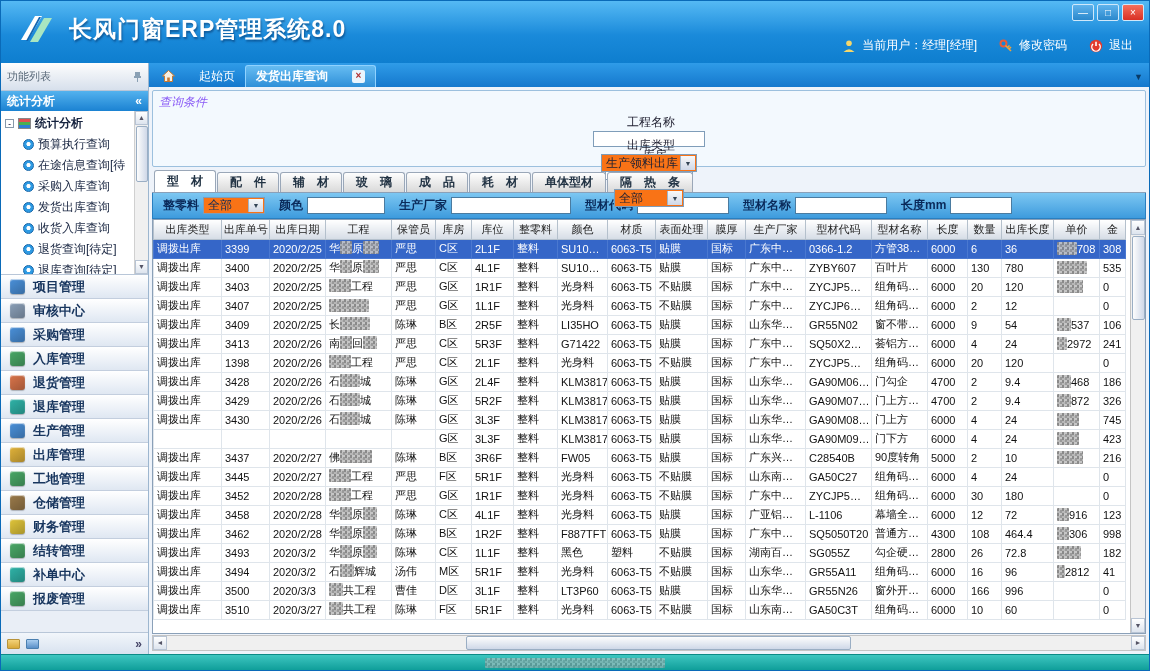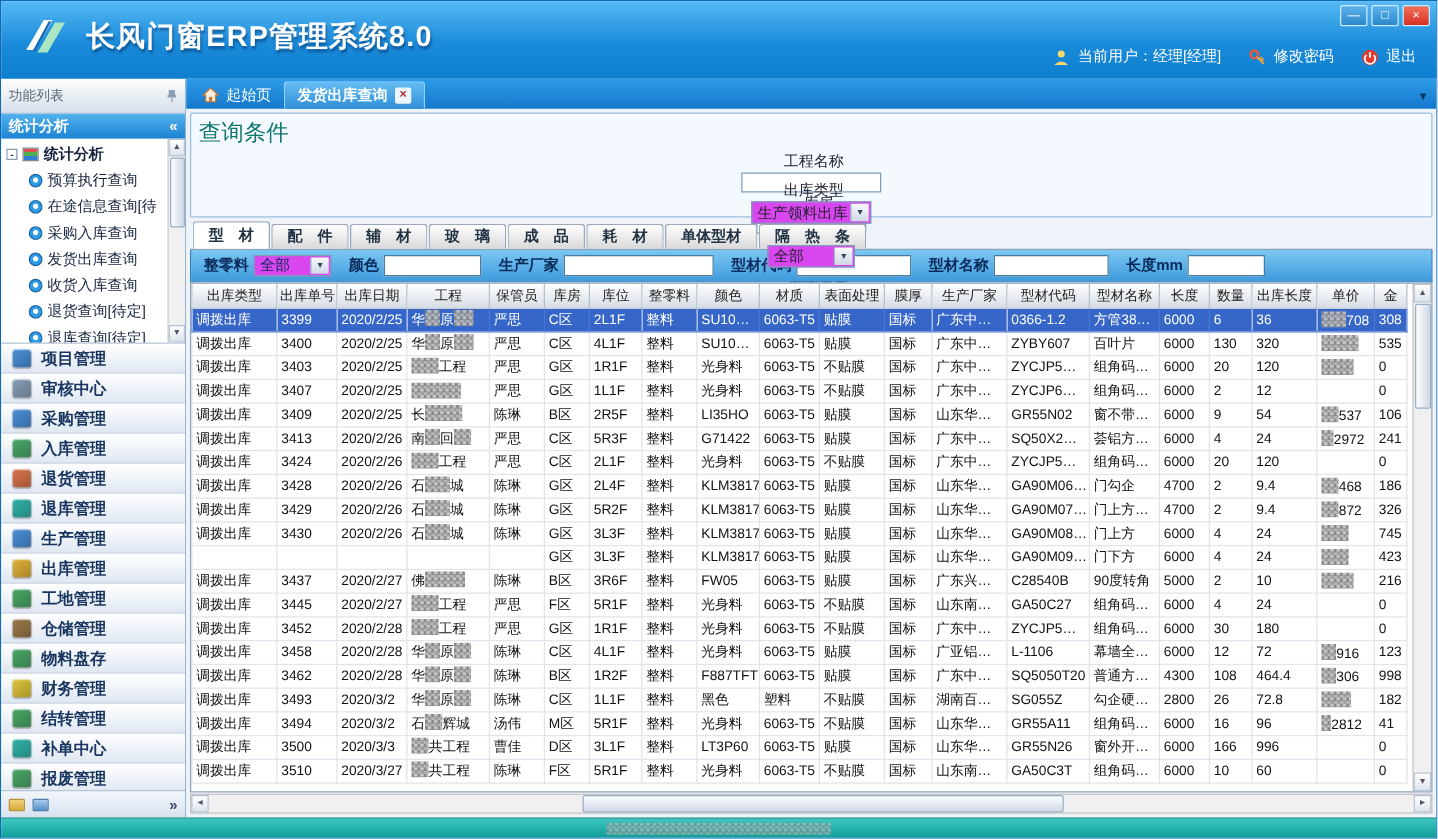--- a/index.html
+++ b/index.html
@@ -42,36 +42,36 @@
   .acc-item{flex:0 0 24px;display:flex;align-items:center;gap:8px;padding:0 9px;background:linear-gradient(#ffffff,#dfe7f2);border-bottom:1px solid #c3cede;font-size:13px;font-weight:bold;color:#17355e;cursor:pointer;white-space:nowrap;}
   .acc-icon{flex:0 0 15px;width:15px;height:15px;border-radius:3px;box-shadow:inset 0 1px 1px rgba(255,255,255,.7),0 1px 1px rgba(0,0,0,.25);}
   .sb-footer{flex:0 0 22px;background:linear-gradient(#f2f6fb,#d8e2ef);border-top:1px solid #b8c6d8;display:flex;align-items:center;gap:6px;padding:0 6px;font-size:12px;color:#446;margin-top:auto;}
   .f-ic{width:13px;height:10px;background:linear-gradient(#f3d27a,#d8a93a);border:1px solid #b8933a;border-radius:1px;cursor:pointer;}
   .f-ic2{width:13px;height:10px;background:linear-gradient(#a8cdf0,#5a8fc8);border:1px solid #4a7fb0;border-radius:1px;cursor:pointer;}
   .f-arr{margin-left:auto;font-weight:bold;cursor:pointer;}
 
   
   .content{flex:1;display:flex;flex-direction:column;min-width:0;background:#eef3fa;}
   .tabbar{flex:0 0 24px;background:linear-gradient(#2f9ce8,#1478cd);display:flex;align-items:flex-end;padding-left:3px;position:relative;}
-  .tab{height:22px;display:flex;align-items:center;gap:6px;padding:0 10px;color:#fff;font-size:12px;cursor:pointer;white-space:nowrap;}
+  .tab{height:22px;display:flex;align-items:center;gap:24px;padding:0 10px;color:#fff;font-size:12px;cursor:pointer;white-space:nowrap;}
   .tab.active{background:linear-gradient(#66bcf2,#2e8fd8);border:1px solid #8fd2ff;border-bottom:none;border-radius:3px 3px 0 0;font-weight:bold;}
   .tabclose{width:13px;height:13px;line-height:12px;text-align:center;background:#eaf5fd;color:#b03030;border-radius:2px;font-size:10px;font-weight:bold;cursor:pointer;}
   .tab-dd{position:absolute;right:6px;bottom:5px;font-size:9px;color:#083a66;cursor:pointer;}
 
   .workarea{flex:1;display:flex;flex-direction:column;min-height:0;padding:3px;}
 
   
   .querybox{border:1px solid #9cc0de;background:#f3f9fe;border-radius:2px;padding:2px 6px 6px;}
-  .qtitle{font-size:18px;color:#0f766e;padding:1px 0 3px;}
+  .qtitle{font-size:12px;color:#8b5cf6;padding:1px 0 3px;font-style:italic;}
   .qrow{display:flex;align-items:center;height:23px;font-size:12px;color:#223;flex-direction:column;}
   .qrow label{margin:0 4px 0 16px;white-space:nowrap;}
   .qrow label:first-child{margin-left:8px;}
   .qrow input{height:18px;border:1px solid #7f9db9;font-size:12px;padding:0 3px;background:#fff;}
   .w62{width:62px}.w70{width:70px}.w74{width:74px}.w78{width:78px}.w88{width:88px}.w90{width:90px}.w92{width:92px}.w96{width:96px}.w112{width:112px}.w120{width:120px}
-  .combo{height:18px;border:1px solid #7f9db9;background:#d946ef;font-size:12px;display:flex;align-items:center;padding:0 16px 0 4px;position:relative;cursor:pointer;white-space:nowrap;}
+  .combo{height:18px;border:1px solid #7f9db9;background:#f97316;font-size:12px;display:flex;align-items:center;padding:0 16px 0 4px;position:relative;cursor:pointer;white-space:nowrap;}
   .combo::after{content:"▼";position:absolute;right:1px;top:1px;bottom:1px;width:14px;background:linear-gradient(#f8f8f8,#cfd8e8);border-left:1px solid #a0b4c8;font-size:7px;color:#345;display:flex;align-items:center;justify-content:center;}
   .radio{width:11px;height:11px;border-radius:50%;border:1px solid #5a7a9a;background:radial-gradient(#fff,#e8eef4);margin:0 3px 0 14px;position:relative;cursor:pointer;flex:0 0 11px;}
   .radio.checked::after{content:"";position:absolute;top:2px;left:2px;right:2px;bottom:2px;border-radius:50%;background:#2c7d2c;}
   .rlab{margin:0 !important;}
   .btn{height:22px;display:flex;align-items:flex-end;gap:6px;padding:0 10px;border:1px solid #8aa8c6;border-radius:3px;background:linear-gradient(#ffffff,#dce6f2);font-size:12px;color:#123;cursor:pointer;}
   .clearbtn{margin-left:auto;margin-right:150px;}
   .searchbtn{margin-left:auto;margin-right:150px;letter-spacing:4px;}
   .ic-clear{width:14px;height:10px;background:linear-gradient(#5cc07a,#2f8f4f);border:1px solid #1f6f3a;border-radius:2px;}
 
   
@@ -244,24 +244,20 @@
           </div>
           <div class="acc-item">
             <span class="acc-icon" style="background: linear-gradient(145deg, rgb(74, 168, 103), rgba(0, 0, 0, 0.25)), rgb(74, 168, 103);"></span>
             <span>工地管理</span>
           </div>
           <div class="acc-item">
             <span class="acc-icon" style="background: linear-gradient(145deg, rgb(154, 122, 74), rgba(0, 0, 0, 0.25)), rgb(154, 122, 74);"></span>
             <span>仓储管理</span>
           </div>
           <div class="acc-item">
-            <span class="acc-icon" style="background: linear-gradient(145deg, rgb(74, 168, 103), rgba(0, 0, 0, 0.25)), rgb(74, 168, 103);"></span>
-            <span>物料盘存</span>
-          </div>
-          <div class="acc-item">
             <span class="acc-icon" style="background: linear-gradient(145deg, rgb(224, 197, 58), rgba(0, 0, 0, 0.25)), rgb(224, 197, 58);"></span>
             <span>财务管理</span>
           </div>
           <div class="acc-item">
             <span class="acc-icon" style="background: linear-gradient(145deg, rgb(74, 168, 103), rgba(0, 0, 0, 0.25)), rgb(74, 168, 103);"></span>
             <span>结转管理</span>
           </div>
           <div class="acc-item">
             <span class="acc-icon" style="background: linear-gradient(145deg, rgb(47, 179, 168), rgba(0, 0, 0, 0.25)), rgb(47, 179, 168);"></span>
             <span>补单中心</span>
@@ -458,21 +454,21 @@
                   <td>整料</td>
                   <td>SU10…</td>
                   <td>6063-T5</td>
                   <td>贴膜</td>
                   <td>国标</td>
                   <td>广东中…</td>
                   <td>ZYBY607</td>
                   <td>百叶片</td>
                   <td>6000</td>
                   <td>130</td>
-                  <td>320</td>
+                  <td>780</td>
                   <td><span class="mosaic" style="width: 30px;"></span></td>
                   <td>535</td>
                 </tr>
                 <tr>
                   <td>调拨出库</td>
                   <td>3403</td>
                   <td>2020/2/25</td>
                   <td><span class="mosaic" style="width: 22px;"></span>工程</td>
                   <td>严思</td>
                   <td>G区</td>
@@ -552,21 +548,21 @@
                   <td>SQ50X2…</td>
                   <td>荟铝方…</td>
                   <td>6000</td>
                   <td>4</td>
                   <td>24</td>
                   <td><span class="mosaic" style="width: 10px;"></span>2972</td>
                   <td>241</td>
                 </tr>
                 <tr>
                   <td>调拨出库</td>
-                  <td>3424</td>
+                  <td>1398</td>
                   <td>2020/2/26</td>
                   <td><span class="mosaic" style="width: 22px;"></span>工程</td>
                   <td>严思</td>
                   <td>C区</td>
                   <td>2L1F</td>
                   <td>整料</td>
                   <td>光身料</td>
                   <td>6063-T5</td>
                   <td>不贴膜</td>
                   <td>国标</td>

